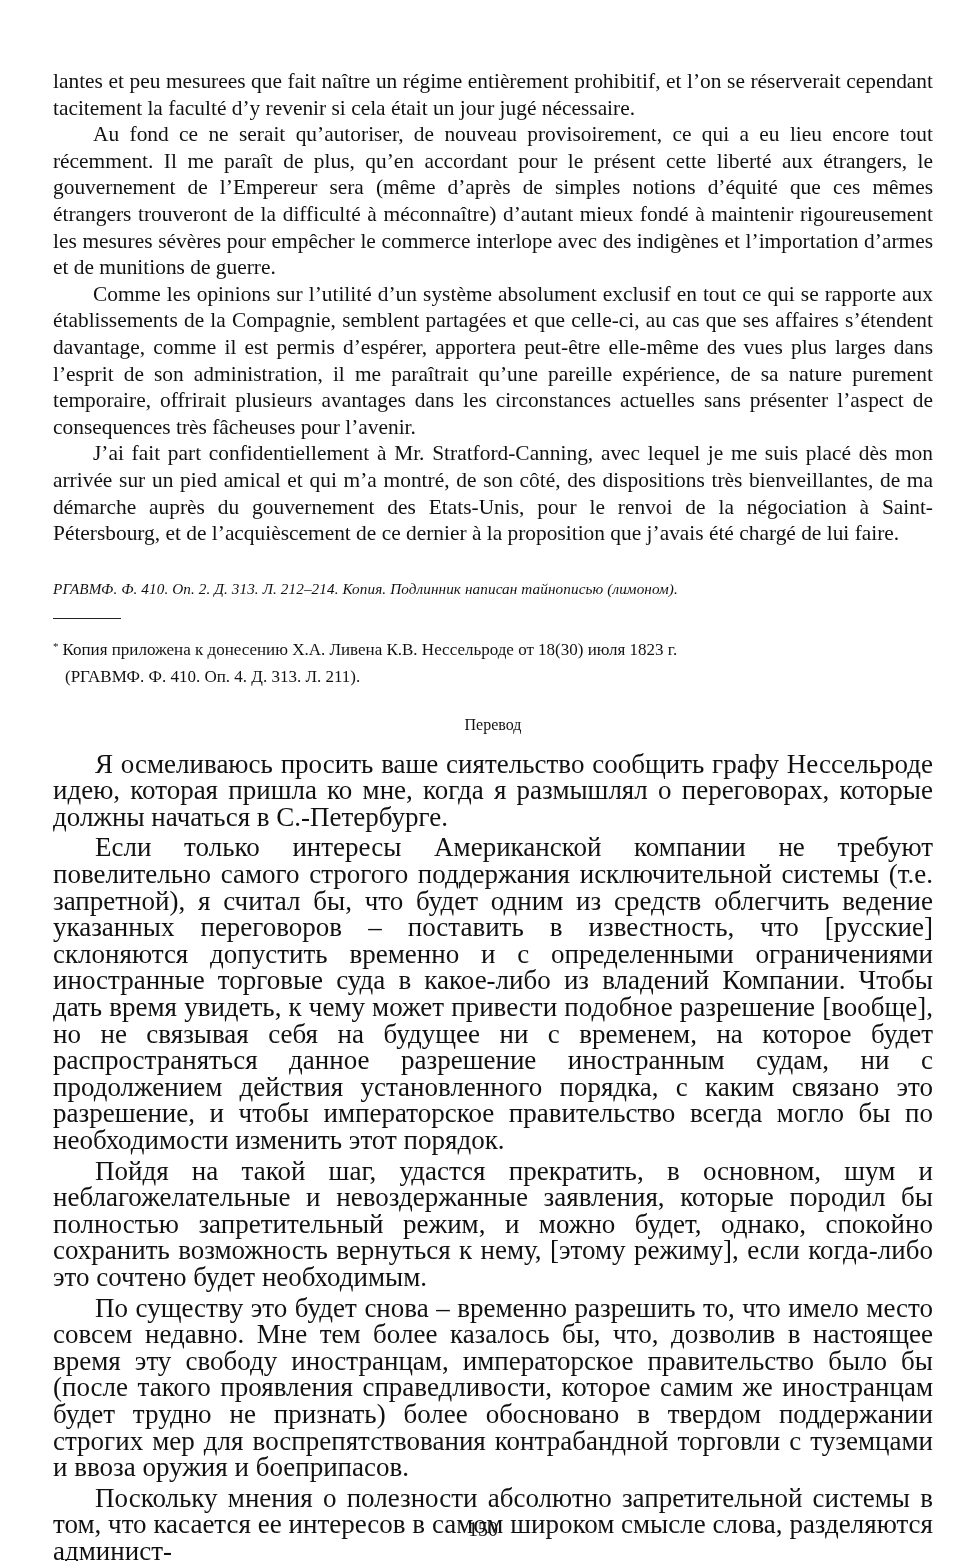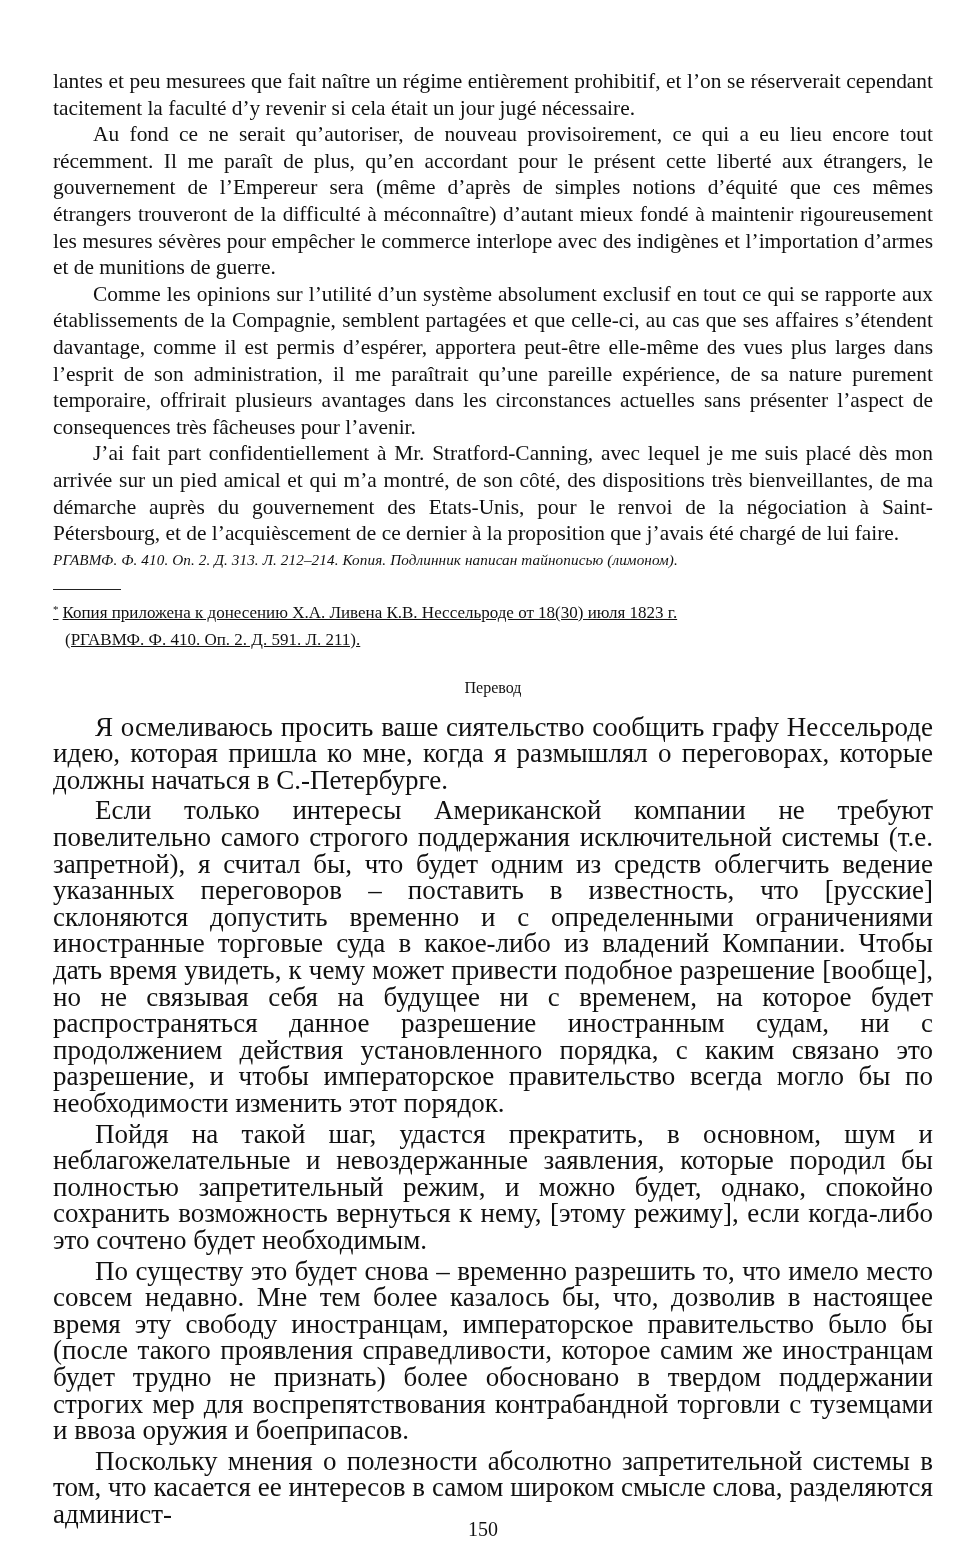--- a/index.html
+++ b/index.html
@@ -35,40 +35,39 @@
   .signature {
     margin-top: 26px;
     margin-right: 47px;
     text-align: right;
     font-size: 21.4px;
     line-height: 26.6px;
   }
   .signature .line { display: block; }
   .signature .name { font-style: italic; }
   .archive-ref {
-    margin-top: 3px;
+    margin-top: 32px;
     font-size: 15.2px;
     line-height: 20px;
     font-style: italic;
     letter-spacing: 0.1px;
   }
   .footnote-rule {
     margin-top: 19px;
     width: 68px;
     height: 0;
     border-top: 1.3px solid #222;
   }
   .footnote {
-    margin-top: 6px;
+    margin-top: 14px;
     font-size: 17px;
     line-height: 27px;
     text-align: justify;
     text-align-last: left;
     padding-left: 0;
-    text-decoration: underline;
   }
   .footnote .mark {
     font-size: 11px;
     vertical-align: 5px;
     margin-right: 4px;
   }
   .footnote .line2 { display: block; padding-left: 12px; }
   .section-title {
     margin-top: 22px;
     text-align: center;
@@ -106,21 +105,21 @@
     <p class="fr-p">J’ai fait part confidentiellement à Mr. Stratford-Canning, avec lequel je me suis placé dès mon arrivée sur un pied amical et qui m’a montré, de son côté, des dispositions très bienveillantes, de ma démarche auprès du gouvernement des Etats-Unis, pour le renvoi de la négociation à Saint-Pétersbourg, et de l’acquièscement de ce dernier à la proposition que j’avais été chargé de lui faire.</p>
   </section>
 
 
   <div class="archive-ref">РГАВМФ. Ф. 410. Оп. 2. Д. 313. Л. 212–214. Копия. Подлинник написан тайнописью (лимоном).</div>
 
   <div class="footnote-rule"></div>
 
   <div class="footnote">
     <span class="mark">*</span><span>Копия приложена к донесению Х.А. Ливена К.В. Нессельроде от 18(30) июля 1823 г.</span>
-    <span class="line2">(РГАВМФ. Ф. 410. Оп. 2. Д. 591. Л. 211).</span>
+    <span class="line2">(РГАВМФ. Ф. 410. Оп. 4. Д. 313. Л. 211).</span>
   </div>
 
   <h2 class="section-title" style="font-weight:normal;">Перевод</h2>
 
   <section>
     <p class="ru-p">Я осмеливаюсь просить ваше сиятельство сообщить графу Нессельроде идею, которая пришла ко мне, когда я размышлял о переговорах, которые должны начаться в С.-Петербурге.</p>
     <p class="ru-p">Если только интересы Американской компании не требуют повелительно самого строгого поддержания исключительной системы (т.е. запретной), я считал бы, что будет одним из средств облегчить ведение указанных переговоров – поставить в известность, что [русские] склоняются допустить временно и с определенными ограничениями иностранные торговые суда в какое-либо из владений Компании. Чтобы дать время увидеть, к чему может привести подобное разрешение [вообще], но не связывая себя на будущее ни с временем, на которое будет распространяться данное разрешение иностранным судам, ни с продолжением действия установленного порядка, с каким связано это разрешение, и чтобы императорское правительство всегда могло бы по необходимости изменить этот порядок.</p>
     <p class="ru-p">Пойдя на такой шаг, удастся прекратить, в основном, шум и неблагожелательные и невоздержанные заявления, которые породил бы полностью запретительный режим, и можно будет, однако, спокойно сохранить возможность вернуться к нему, [этому режиму], если когда-либо это сочтено будет необходимым.</p>
     <p class="ru-p">По существу это будет снова – временно разрешить то, что имело место совсем недавно. Мне тем более казалось бы, что, дозволив в настоящее время эту свободу иностранцам, императорское правительство было бы (после такого проявления справедливости, которое самим же иностранцам будет трудно не признать) более обосновано в твердом поддержании строгих мер для воспрепятствования контрабандной торговли с туземцами и ввоза оружия и боеприпасов.</p>
     <p class="ru-p" style="text-align-last: justify;">Поскольку мнения о полезности абсолютно запретительной системы в том, что касается ее интересов в самом широком смысле слова, разделяются админист-</p>

